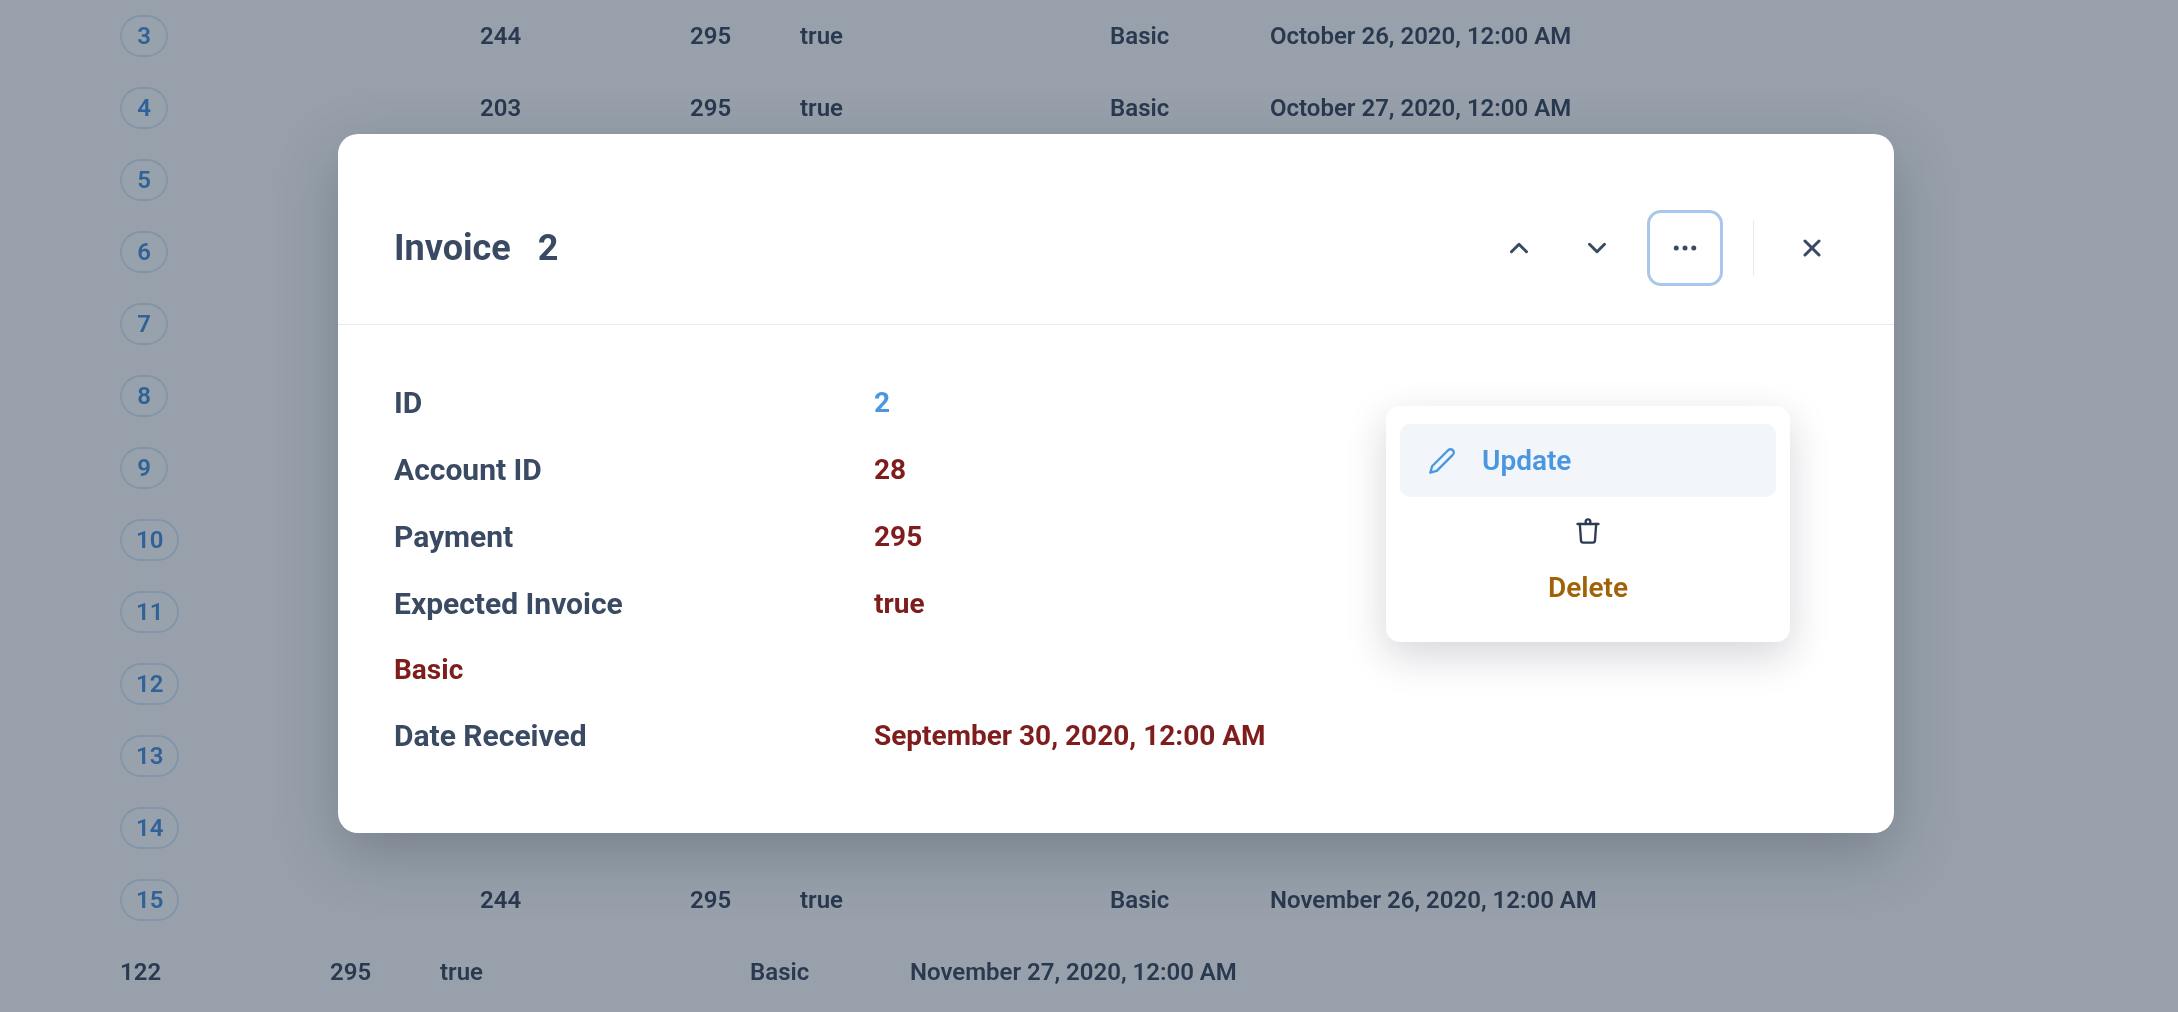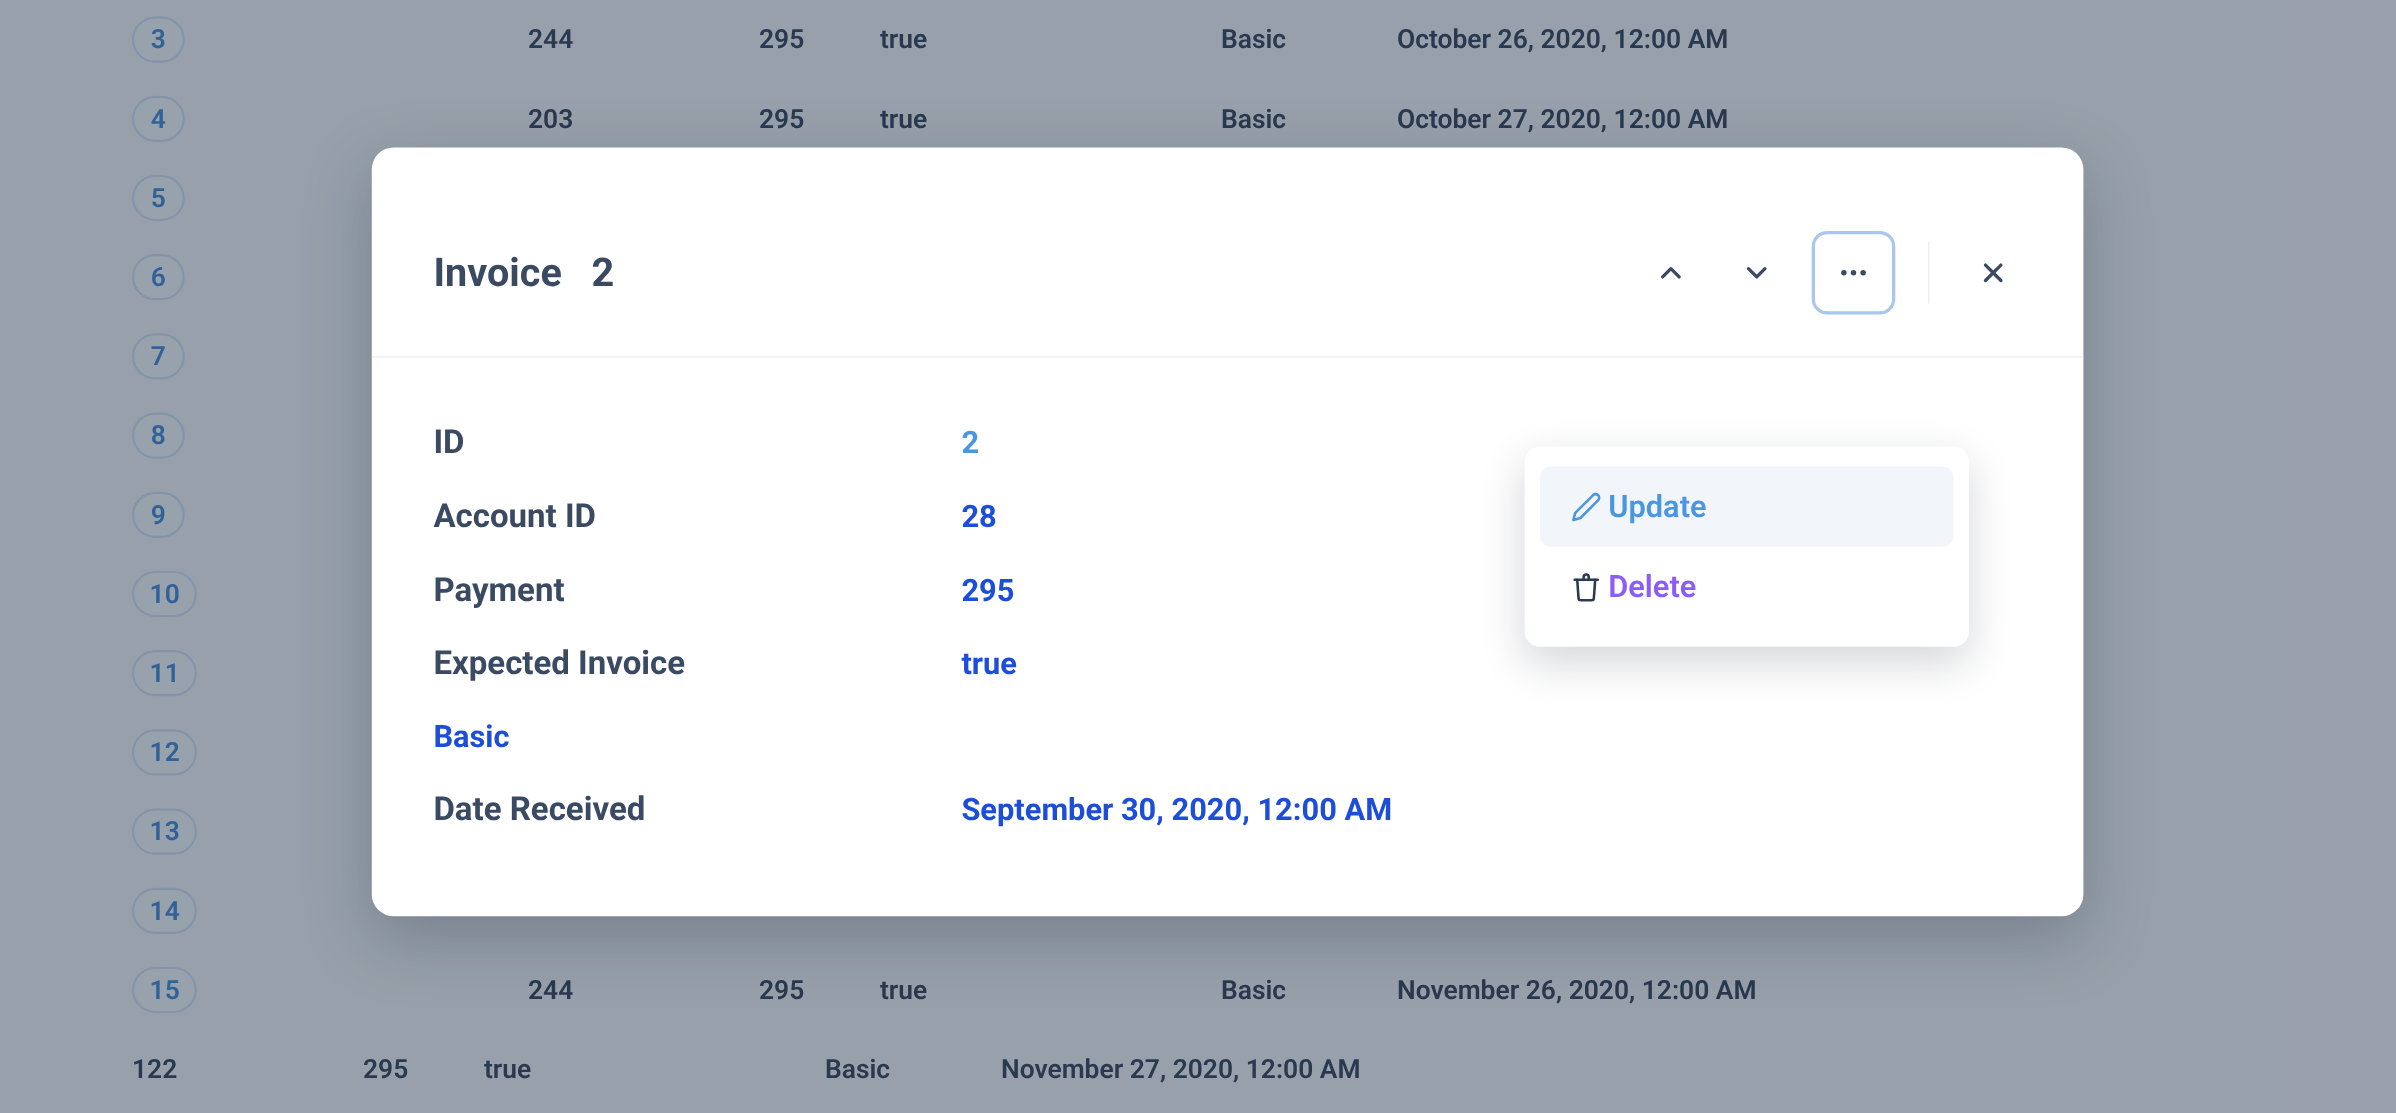--- a/index.html
+++ b/index.html
@@ -131,53 +131,53 @@
   }
   .detail-label {
     width: 480px;
     font-size: 30px;
     font-weight: 700;
     color: #3a4a63;
   }
   .detail-value {
     font-size: 28px;
     font-weight: 700;
-    color: #1d4ed8;
+    color: #7f1d1d;
   }
   .detail-value.link {
     color: #4a97e0;
   }
 
   
   .dropdown {
     position: absolute;
     right: 104px;
     top: 272px;
     width: 404px;
     background: #fff;
     border-radius: 14px;
     box-shadow: 0 14px 40px rgba(20, 30, 50, 0.18);
     padding: 18px 14px;
   }
   .dd-item {
     display: flex;
     align-items: center;
-    gap: 6px;
+    gap: 26px;
     padding: 20px 28px;
     border-radius: 10px;
     font-size: 28px;
     font-weight: 600;
     cursor: pointer;
   }
   .dd-item.hover {
     background: #f2f6fb;
     color: #4a97e0;
   }
   .dd-item.hover svg { stroke: #4a97e0; }
-  .dd-item.normal { color: #8b5cf6; }
+  .dd-item.normal { color: #a16207; flex-direction: column; }
   .dd-item.normal svg { stroke: #2a3b52; }
 
   svg { display: block; }
 </style>
 </head>
 <body>
 
 <div class="table-bg">
   <div class="bg-row">
     <div class="bg-cell-id">

